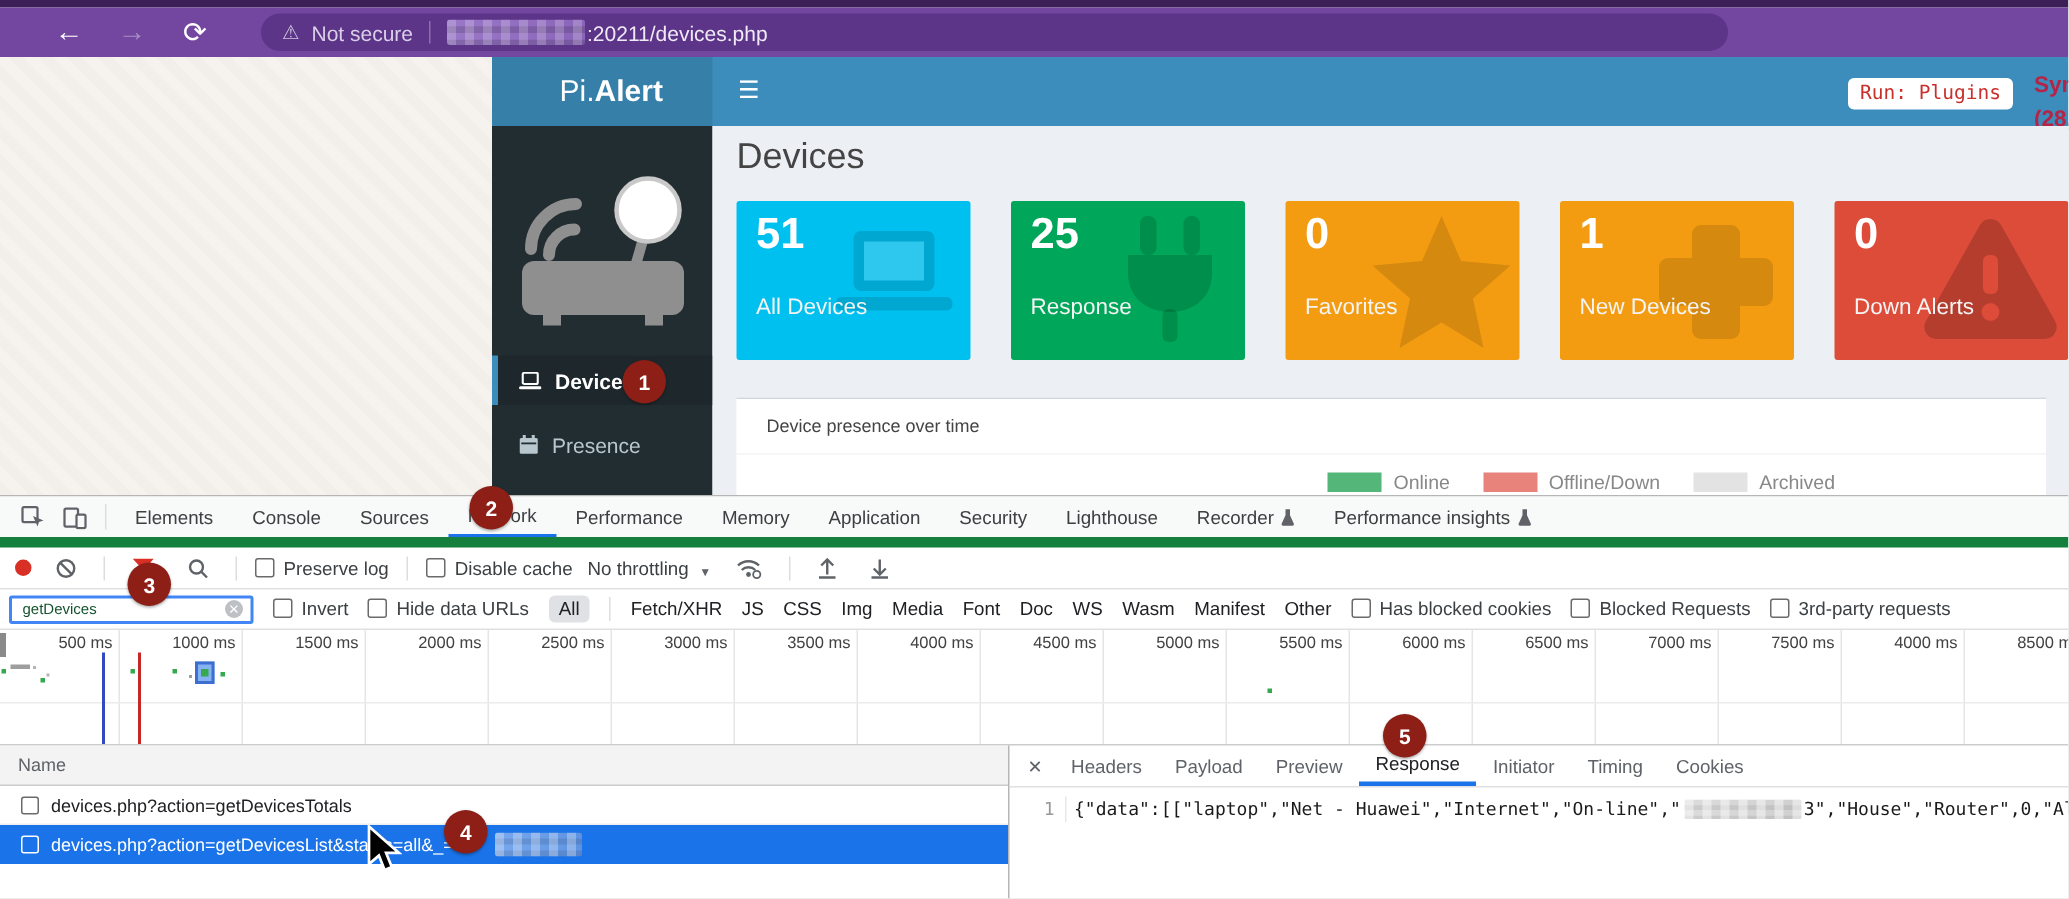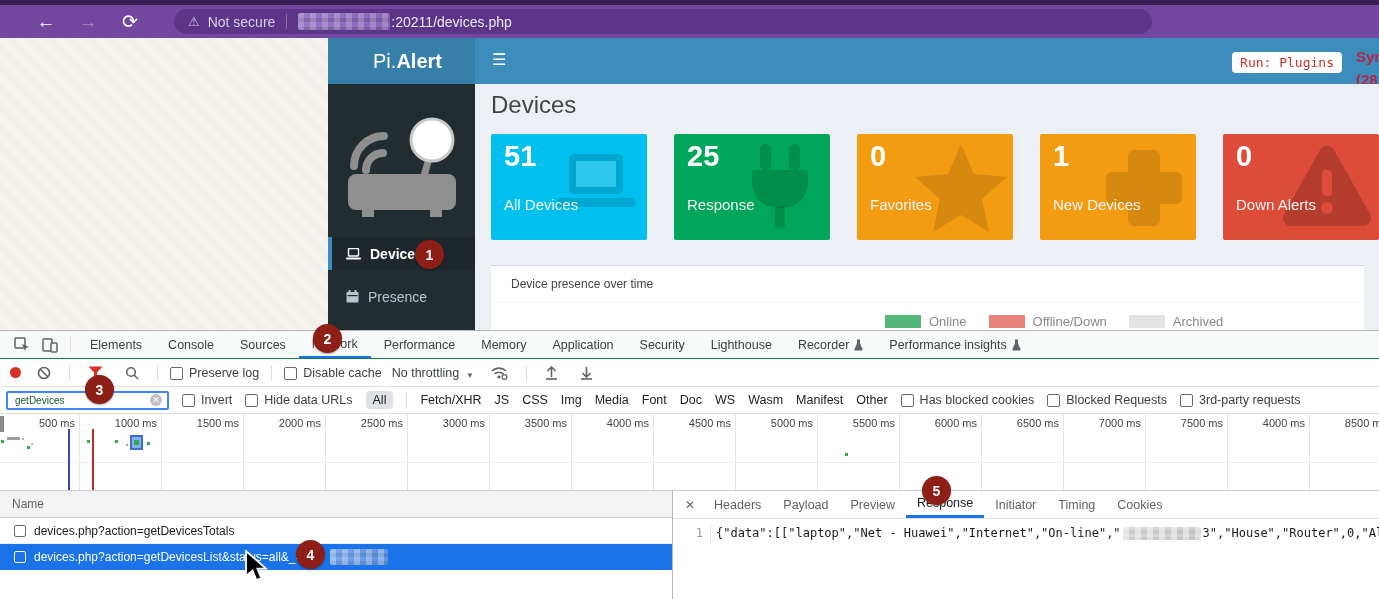--- a/index.html
+++ b/index.html
@@ -54,30 +54,30 @@
   .panel{position:absolute;left:16px;top:181px;width:873px;height:120px;background:#fff;
     border-top:1px solid #d2d6de;}
   .panel-h{font-size:12px;color:#444;padding:11px 16px 0 20px;}
   .panel-div{border-bottom:1px solid #f4f4f4;margin-top:11px;}
   .legend{display:flex;align-items:center;gap:8px;padding:11px 0 0 380px;font-size:13px;color:#888;}
   .sw{width:36px;height:13px;display:inline-block;margin-left:14px;}
   .sw0{background:#55b679}.sw1{background:#e8837c}.sw2{background:#e3e3e3}
   
   .dt{position:absolute;left:0;top:330px;width:1379px;height:269px;background:#fff;
     border-top:1px solid #b6b6b6;box-sizing:border-box;color:#3c4043;font-size:12.5px;}
-  .dt-tabs{height:27px;background:#f8f9f9;border-bottom:1px solid #15803d;display:flex;align-items:stretch;
+  .dt-tabs{height:27px;background:#f8f9f9;border-bottom:7px solid #15803d;display:flex;align-items:stretch;
     padding-left:8px;}
   .ticon{display:flex;align-items:center;padding:0 6px;cursor:pointer;}
   .vsep{width:1px;background:#ddd;margin:5px 6px;}
   .dtab{display:flex;align-items:center;padding:0 13px;cursor:pointer;box-sizing:border-box;}
   .dtab.active{border-bottom:2px solid #1a73e8;}
   .dtab .flask{margin-left:5px;display:inline-flex;}
   .dt-toolbar{height:27px;border-bottom:1px solid #e0e0e0;display:flex;align-items:center;padding-left:10px;gap:10px;}
   .rec-dot{width:11px;height:11px;border-radius:50%;background:#d93025;cursor:pointer;}
-  .cb{display:flex;align-items:flex-end;gap:6px;cursor:pointer;white-space:nowrap;}
+  .cb{display:flex;align-items:flex-start;gap:6px;cursor:pointer;white-space:nowrap;}
   .box{width:13px;height:13px;border:1.4px solid #6a6a6a;border-radius:2px;background:#fff;box-sizing:border-box;}
   .throt{display:flex;align-items:flex-end;gap:7px;cursor:pointer;}
   .caret{font-size:8px;color:#5f6368;}
   .dt-filter{height:26px;border-bottom:1px solid #e0e0e0;display:flex;align-items:center;padding-left:6px;gap:13px;}
   .fin{width:163px;height:19px;border:2px solid #4285f4;border-radius:2px;display:flex;align-items:center;
     padding:0 5px;box-sizing:border-box;}
   .fin input{border:none;outline:none;width:130px;font-size:10px;color:#14532d;
     font-family:"Liberation Sans",sans-serif;background:transparent;}
   .fclear{width:12px;height:12px;border-radius:50%;background:#bdc1c6;color:#fff;font-size:9px;
     display:flex;align-items:center;justify-content:center;cursor:pointer;margin-left:auto;}

